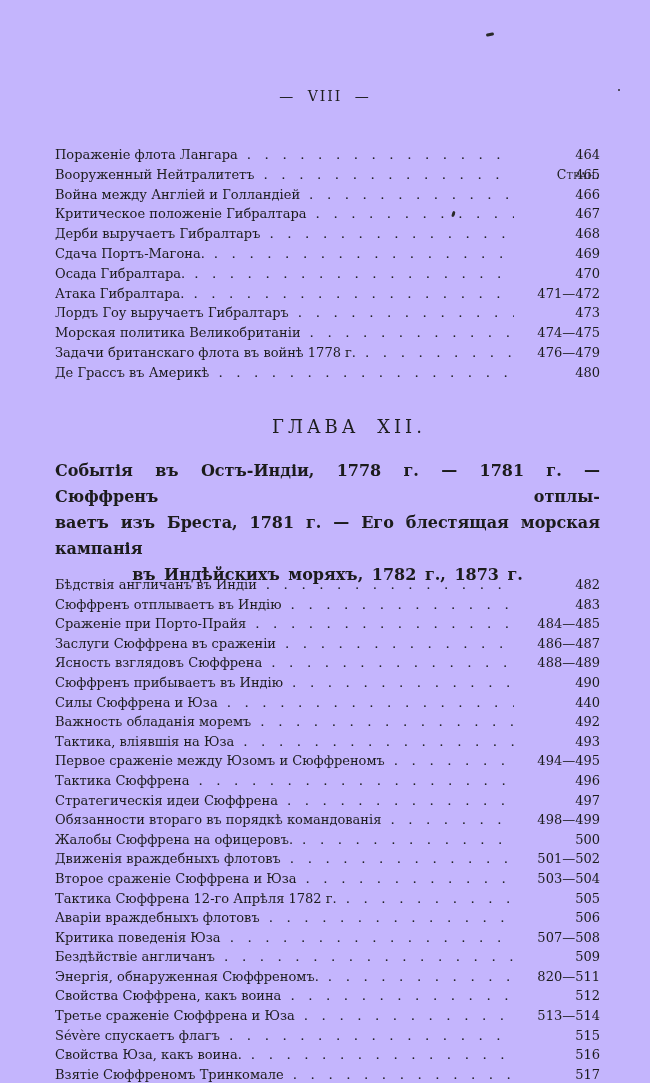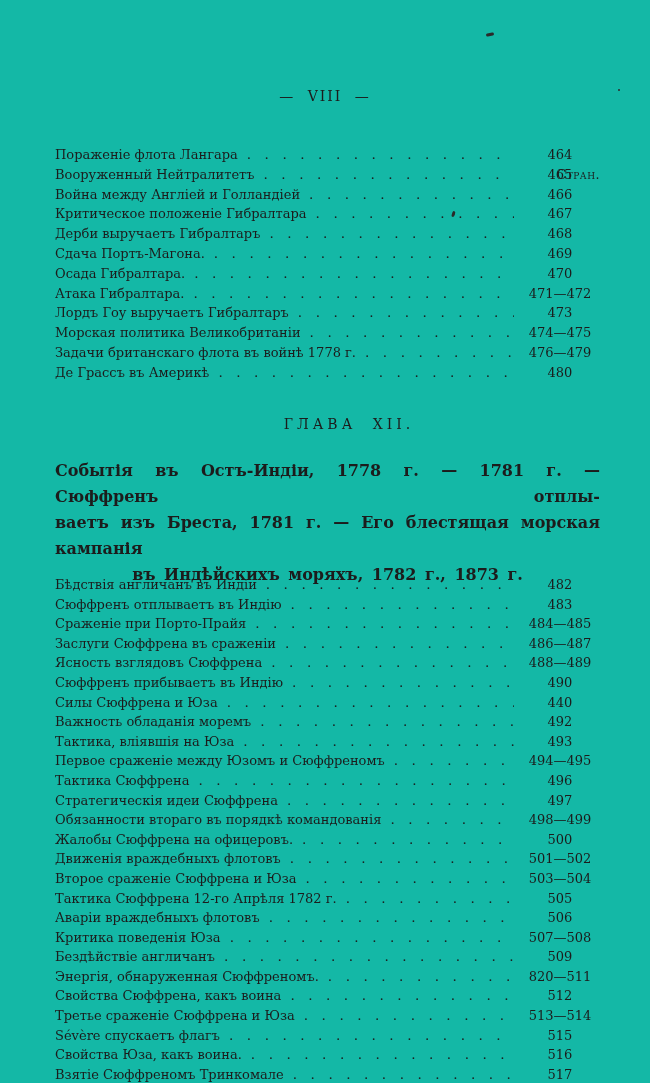--- a/index.html
+++ b/index.html
@@ -3,21 +3,21 @@
 <meta charset="utf-8">
 <style>
   html, body { margin:0; padding:0; }
   body {
     width:650px; height:1083px;
     background:#f6f6f4;
     font-family:"DejaVu Serif", "Liberation Serif", serif;
   }
   .page {
     position:relative; width:650px; height:1083px;
-    background:#14b8a6; color:#1c1c1c; overflow:hidden;
+    background:#c4b5fd; color:#1c1c1c; overflow:hidden;
   }
   .folio {
     position:absolute; top:88px; left:0; right:0;
     text-align:center; font-size:14px; letter-spacing:2px; word-spacing:6px;
   }
   .col-label {
     position:absolute; top:125px; right:50px;
     font-size:12.5px; font-variant:small-caps; letter-spacing:0.5px;margin-top:42px;
   }
   .toc-list { position:absolute; left:55px; right:50px; }
@@ -30,24 +30,24 @@
   #toc-list-top .toc-row { height:19.8px; }
   .toc-row .t { flex:none; }
   .toc-row .leader {
     flex:1 1 auto; overflow:hidden; white-space:nowrap;
     margin-left:9px; margin-right:6px;
   }
   .toc-row .leader::after {
     content:"........................................................";
     letter-spacing:13.5px; font-size:13.6px; color:#1c1c1c;
   }
-  .toc-row .p { flex:none; width:80px; text-align:center; }
+  .toc-row .p { flex:none; width:80px; text-align:right; }
   .chapter-heading {
     position:absolute; top:416px; left:0; right:0;
-    text-align:center; font-size:14px; letter-spacing:4px; word-spacing:8px;padding-left:48px;
+    text-align:center; font-size:18px; letter-spacing:4px; word-spacing:8px;padding-left:48px;
   }
   .summary {
     position:absolute; top:458px; left:55px; right:50px;
     font-weight:bold; font-size:16px; line-height:26px; word-spacing:3px;
   }
   .summary .just { text-align:justify; text-align-last:justify; }
   .summary .center { text-align:center; text-align-last:center; }
   .speck { position:absolute; background:#2a2a2a; }
   #speck-top { top:33px; left:486px; width:8px; height:3px; border-radius:2px; transform:rotate(-12deg); }
   #speck-right { top:89px; left:618px; width:2px; height:2px; border-radius:50%; }

